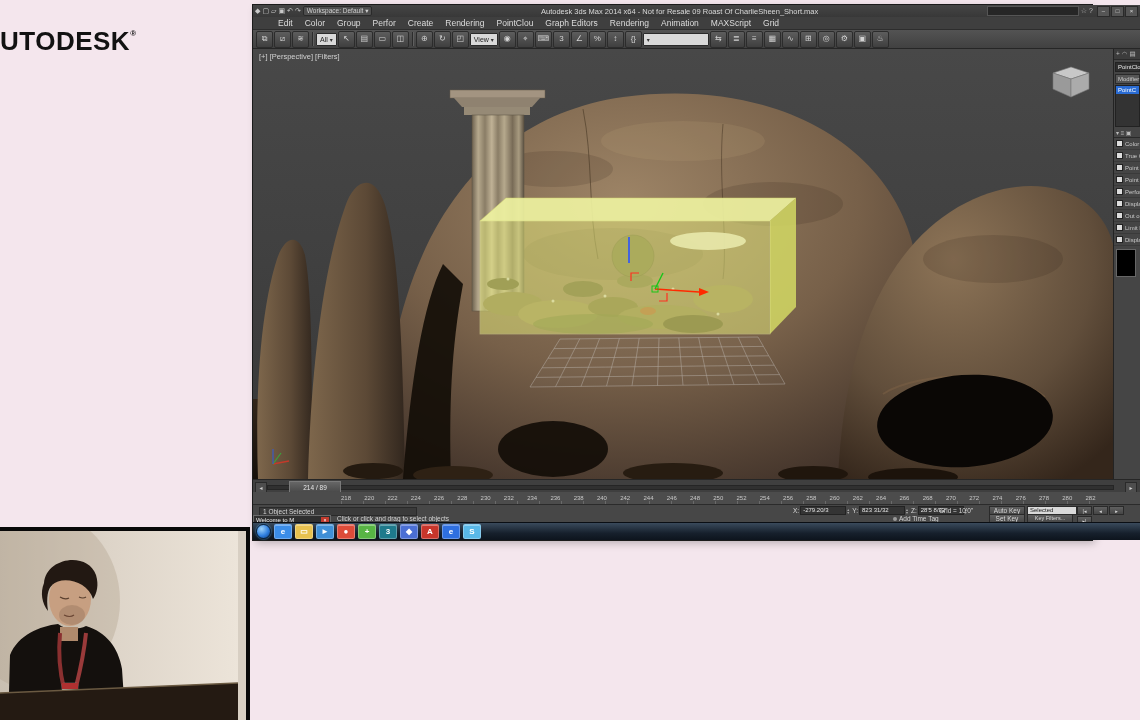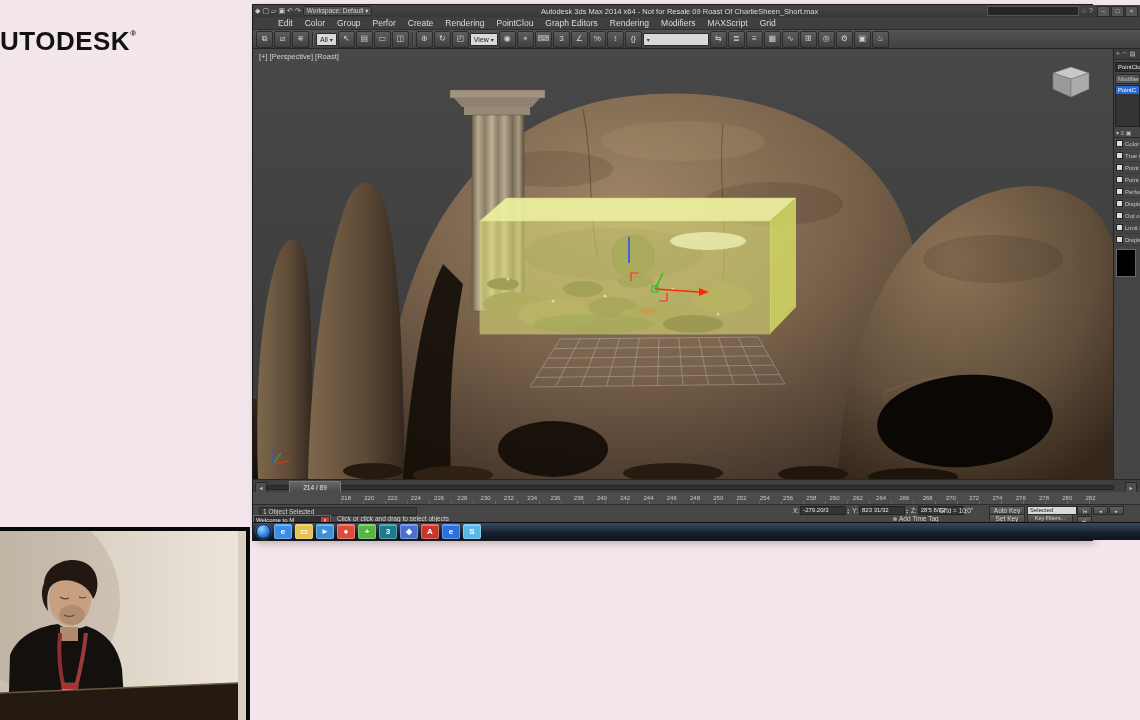--- a/index.html
+++ b/index.html
@@ -125,21 +125,21 @@
     <div class="menubar">
       <span class="menu-item">Edit</span>
         <span class="menu-item">Color</span>
         <span class="menu-item">Group</span>
         <span class="menu-item">Perfor</span>
         <span class="menu-item">Create</span>
         <span class="menu-item">Rendering</span>
         <span class="menu-item">PointClou</span>
         <span class="menu-item">Graph Editors</span>
         <span class="menu-item">Rendering</span>
-        <span class="menu-item">Modifiers</span>
+        <span class="menu-item">Animation</span>
         <span class="menu-item">MAXScript</span>
         <span class="menu-item">Grid</span>
     </div>
 
     <div class="toolbar">
       <div class="tb-group">
         <span class="tb-btn">
             <span class="glyph">⧉</span>
           </span>
           <span class="tb-btn">
@@ -241,21 +241,21 @@
           <span class="tb-btn">
             <span class="glyph">▣</span>
           </span>
           <span class="tb-btn">
             <span class="glyph">♨</span>
           </span>
       </div>
     </div>
 
     <div class="viewport">
-      <div class="vp-label">[+] [Perspective] [Roast]</div>
+      <div class="vp-label">[+] [Perspective] [Filters]</div>
       <svg width="860" height="430" viewBox="0 0 860 430">
         <defs>
           <linearGradient id="gSky" x1="0" y1="0" x2="0" y2="1">
               <stop offset="0" stop-color="#484848"></stop>
               <stop offset="1" stop-color="#383838"></stop>
             </linearGradient>
           <linearGradient id="gGround" x1="0" y1="0" x2="0" y2="1">
               <stop offset="0" stop-color="#33261a"></stop>
               <stop offset="1" stop-color="#150f09"></stop>
             </linearGradient>

